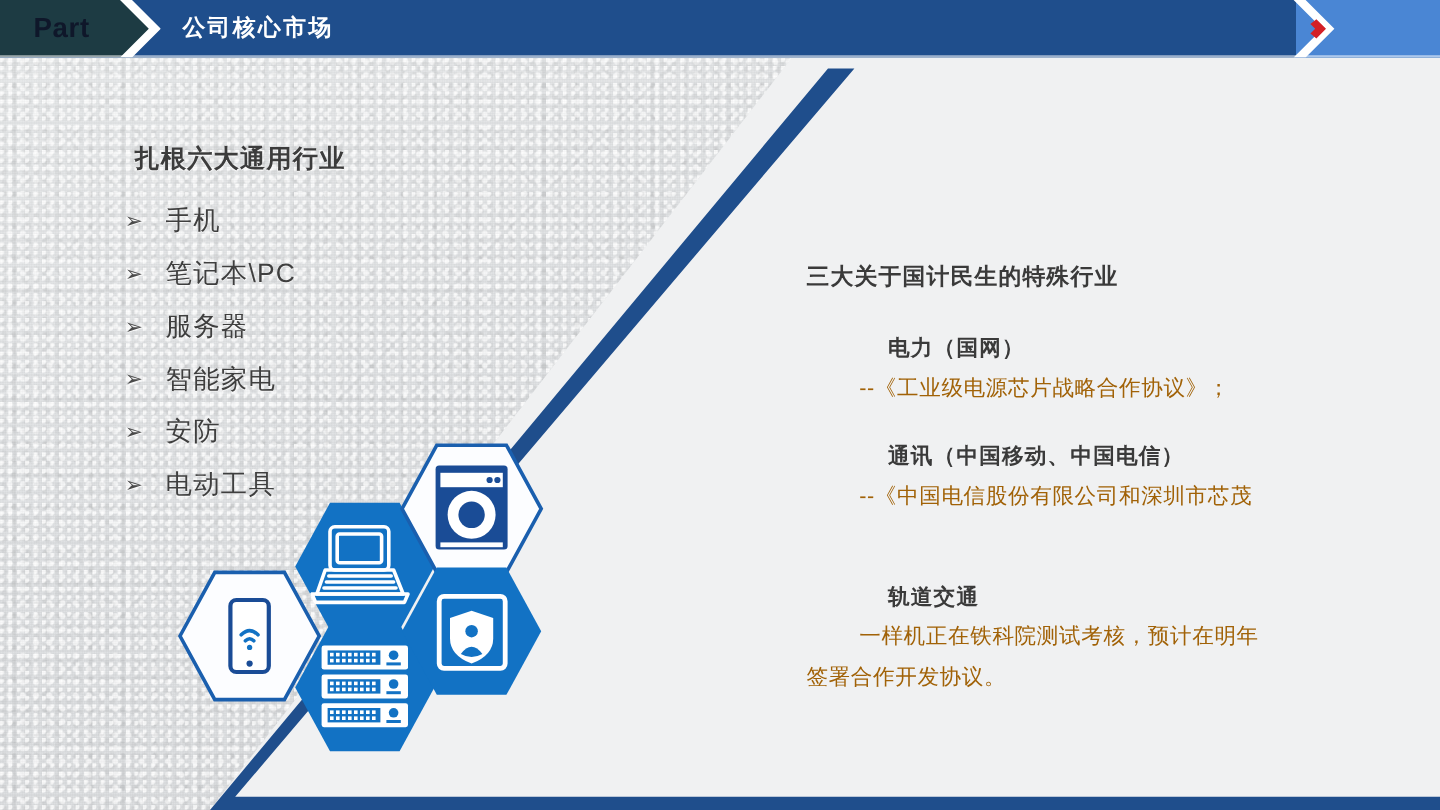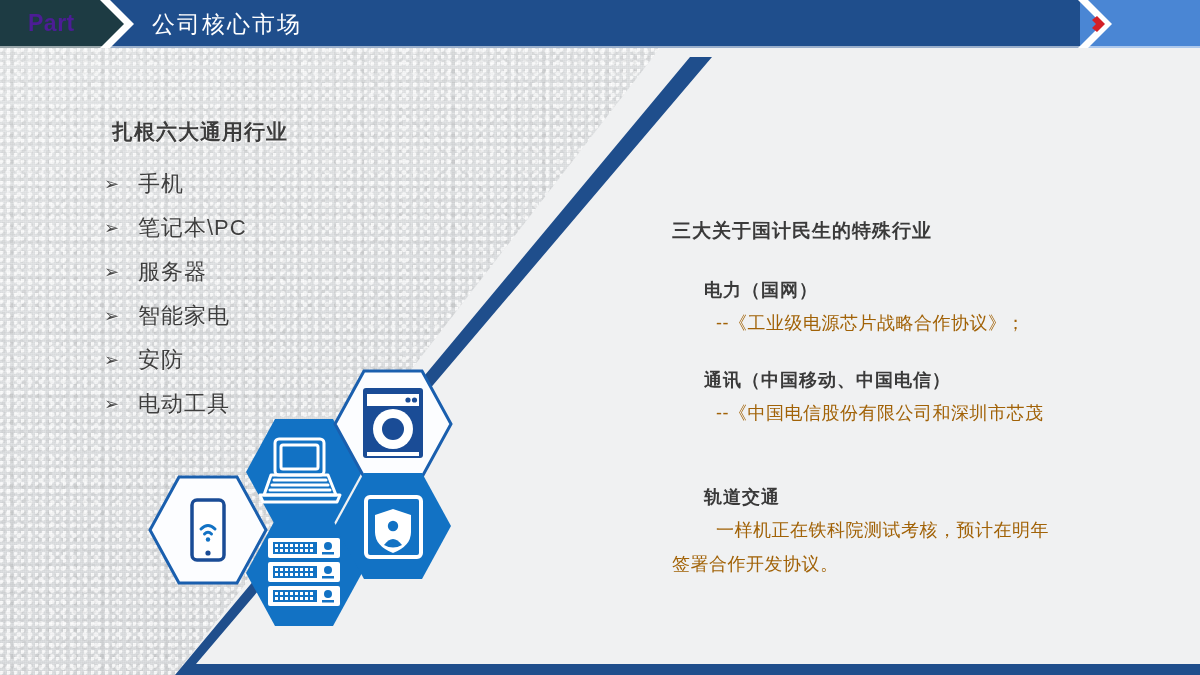--- a/index.html
+++ b/index.html
@@ -51,25 +51,25 @@
   .hdr-dark{
     position:absolute;left:0;top:0;width:128px;height:48px;background:#1d3b43;
     clip-path: polygon(0 0, 104px 0, 128px 24px, 104px 48px, 0 48px);
   }
   .hdr-chev-white{
     position:absolute;left:100px;top:0;width:36px;height:48px;background:#ffffff;
     clip-path: polygon(0 0, 10px 0, 34px 24px, 10px 48px, 0 48px, 24px 24px);
   }
   .hdr-part{
     position:absolute;left:28px;top:0;height:48px;line-height:46px;
-    color:#4c1d95;font-size:23px;font-weight:bold;letter-spacing:.5px;
+    color:#0f172a;font-size:23px;font-weight:bold;letter-spacing:.5px;
   }
   .hdr-title{
     position:absolute;left:152px;top:0;height:48px;line-height:48px;
-    color:#ffffff;font-size:23px;font-weight:normal;letter-spacing:2px;
+    color:#ffffff;font-size:19px;font-weight:bold;letter-spacing:2px;
   }
   .hdr-right-chev{
     position:absolute;right:80px;top:0;width:48px;height:48px;
   }
   .hdr-underline{
     position:absolute;left:0;top:46px;width:1200px;height:2px;background:rgba(255,255,255,.55);
   }
 
   
   .left-head{
@@ -88,21 +88,21 @@
   }
 
   
   .right-head{
     position:absolute;left:672px;top:218px;font-size:19px;font-weight:bold;color:#3a3a3a;
     letter-spacing:1px;
     text-align:center;
   }
   .grp{position:absolute;left:672px;}
   .grp .g-title{
-    font-size:18px;font-weight:bold;color:#3a3a3a;letter-spacing:1px;margin-left:32px;
+    font-size:18px;font-weight:bold;color:#3a3a3a;letter-spacing:1px;margin-left:68px;
   }
   .grp .g-body{
     font-size:18px;color:#a16207;letter-spacing:.5px;line-height:34px;margin-top:4px;
   }
   .grp .g-body .ind{padding-left:44px;}
   #grp-power{top:278px;}
   #grp-comm{top:368px;}
   #grp-rail{top:485px;}
 
   

